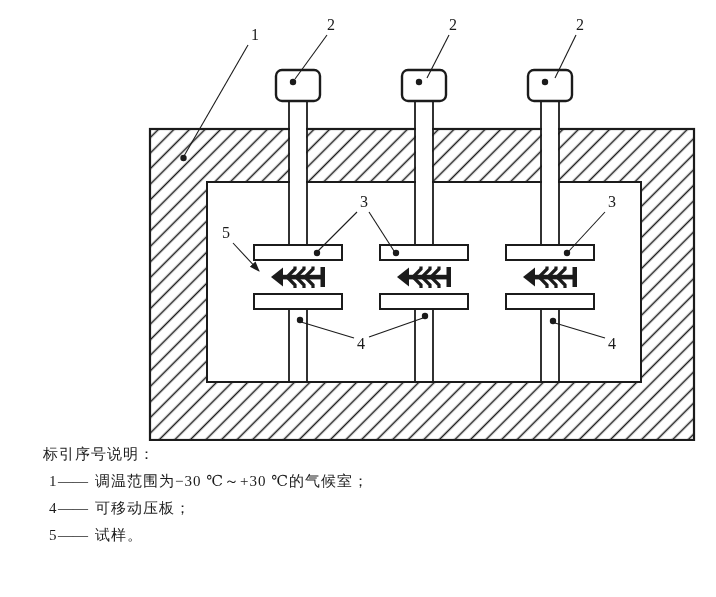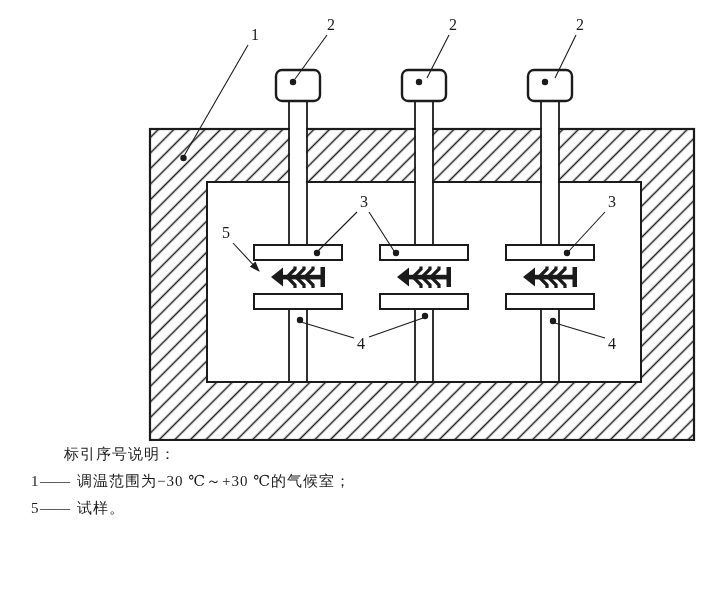--- a/index.html
+++ b/index.html
@@ -22,22 +22,22 @@
   .legend {
     position: absolute;
     left: 0;
     top: 441px;
     width: 716px;
     font-size: 15px;
     letter-spacing: 1px;
     line-height: 27px;
     color: var(--ink);
   }
-  .legend-heading { padding-left: 64px; }
-  .legend-item { padding-left: 31px; white-space: nowrap; }
+  .legend-heading { padding-left: 43px; }
+  .legend-item { padding-left: 49px; white-space: nowrap; }
   .legend-item .num { display: inline-block; min-width: 9px; }
   .legend-item .dash { letter-spacing: 0; margin-right: 7px; }
 </style>
 </head>
 <body>
 
 <div class="page">
 
   <svg class="diagram" width="716" height="441" viewBox="0 0 716 441">
     <defs>
@@ -112,17 +112,20 @@
       <text x="226" y="238">5</text>
     </g>
   </svg>
 
   <div class="legend">
     <div class="legend-heading">标引序号说明：</div>
     <div class="legend-item">
       <span class="num">1</span><span class="dash">——</span><span class="txt">调温范围为−30 ℃～+30 ℃的气候室；</span>
     </div>
     <div class="legend-item">
+      <span class="num">4</span><span class="dash">——</span><span class="txt">可移动压板；</span>
+    </div>
+    <div class="legend-item">
       <span class="num">5</span><span class="dash">——</span><span class="txt">试样。</span>
     </div>
   </div>
 
 </div>
 
 </body></html>

